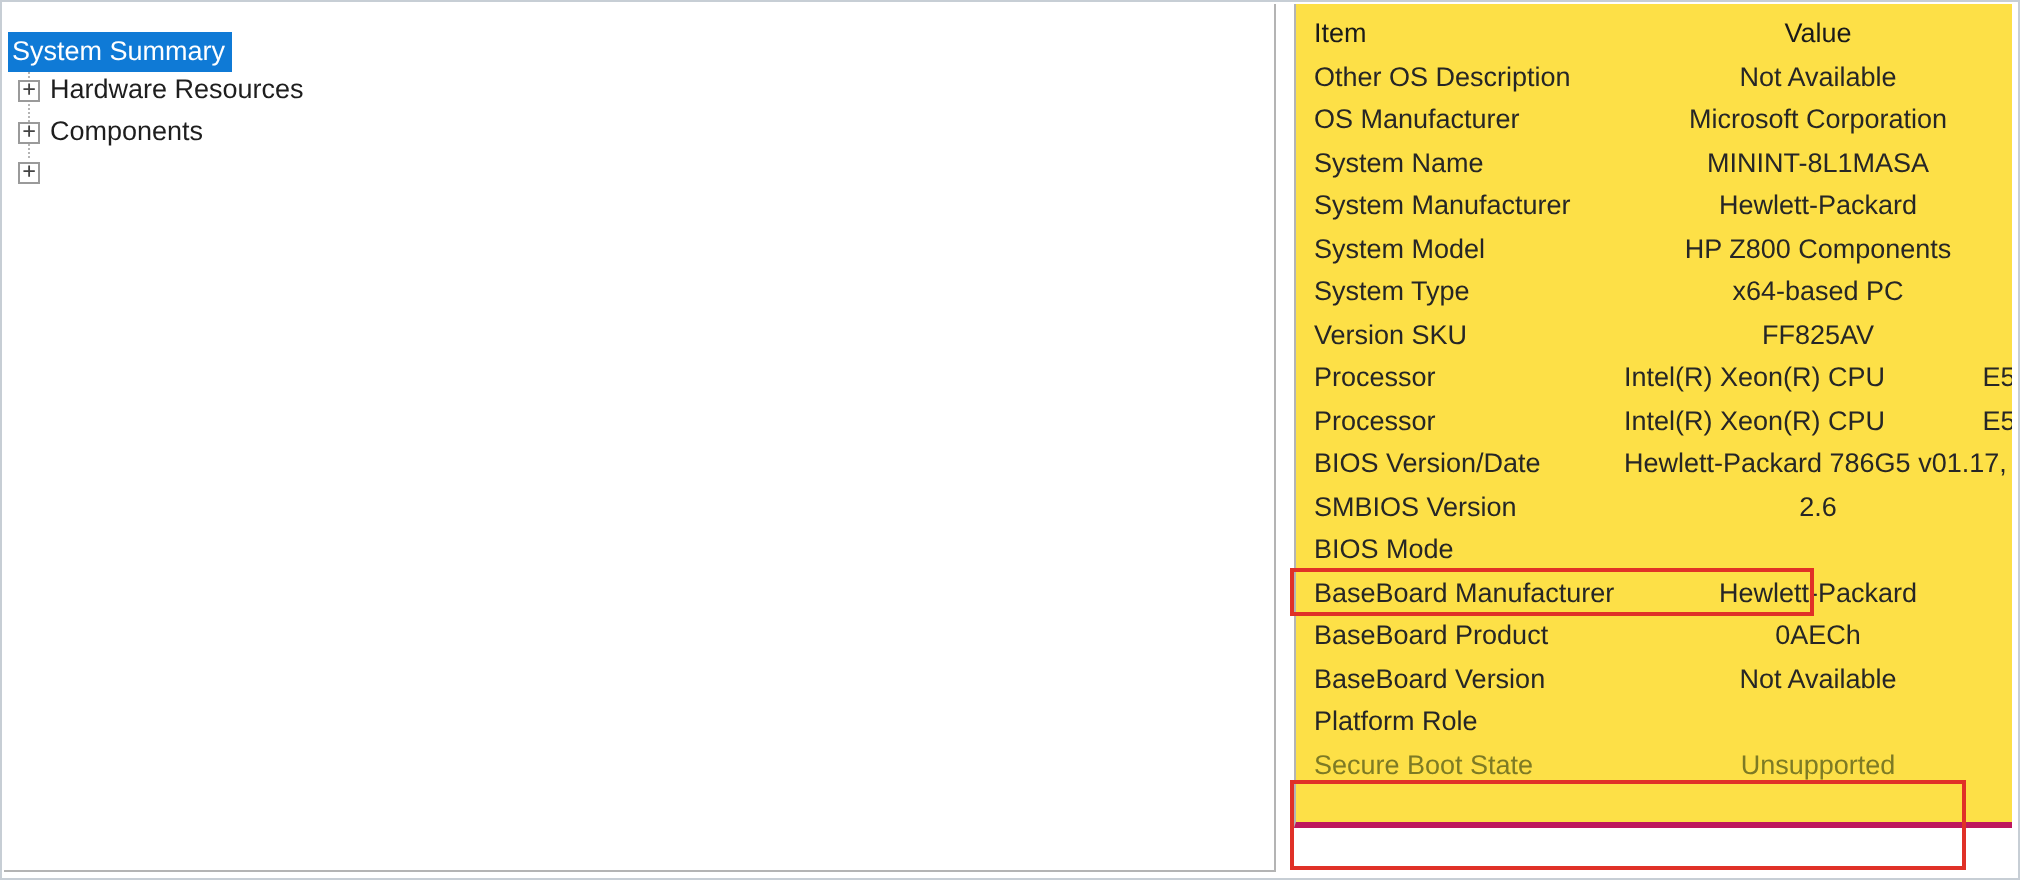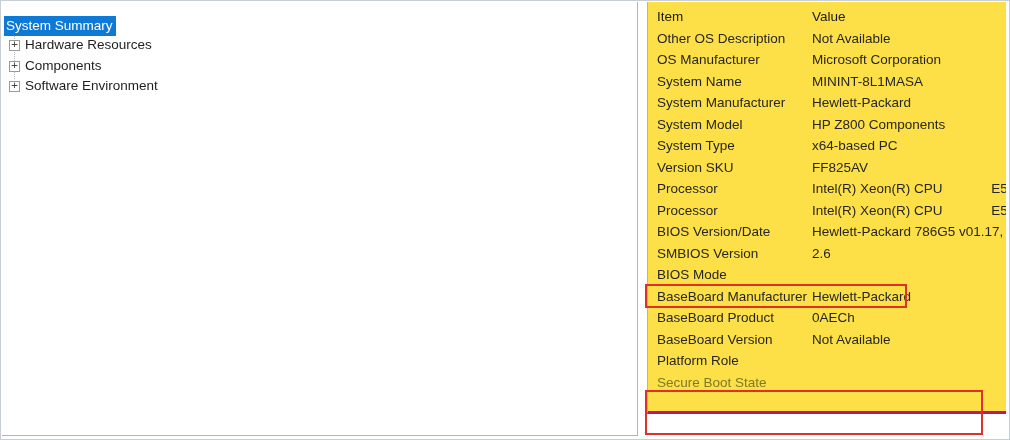--- a/index.html
+++ b/index.html
@@ -73,21 +73,21 @@
     font-size:13.5px; color:#262626;
     padding-left:9px;
     cursor:default;
   }
   .drow .cell-item {
     width:155px; flex:none;
     white-space:nowrap; overflow:hidden;
   }
   .drow .cell-value {
     flex:1;
-    white-space:pre; overflow:hidden;
+    white-space:pre; overflow:hidden;text-align:center;
   }
   .drow.header { color:#1a1a1a; }
   .cell-item.hl, .cell-value.hl { color:var(--olive,#7d7a25); }
 
   
   .annotation-box {
     position:absolute;
     border:2px solid var(--red,#e03127);
     pointer-events:none;
   }
@@ -110,21 +110,20 @@
         <div class="tree-item">
     <span class="expander">+</span>
     <span class="label">Hardware Resources</span>
   </div>
         <div class="tree-item">
     <span class="expander">+</span>
     <span class="label">Components</span>
   </div>
         <div class="tree-item">
     <span class="expander">+</span>
-    <span class="label">Software Environment</span>
   </div>
       </div>
   </div>
 
   <div class="right-pane">
     <div class="drow header">
       <div class="cell-item">Item</div>
       <div class="cell-value">Value</div>
     </div>
     <div id="rows">
@@ -185,20 +184,21 @@
   </div>
         <div class="drow">
     <div class="cell-item">BaseBoard Version</div>
     <div class="cell-value">Not Available</div>
   </div>
         <div class="drow">
     <div class="cell-item">Platform Role</div>
   </div>
         <div class="drow">
     <div class="cell-item hl">Secure Boot State</div>
+    <div class="cell-value hl">Unsupported</div>
   </div>
       </div>
   </div>
 
   <div class="annotation-box annotation-bios"></div>
   <div class="annotation-box annotation-boot"></div>
 
 </div>
 
 </body></html>

